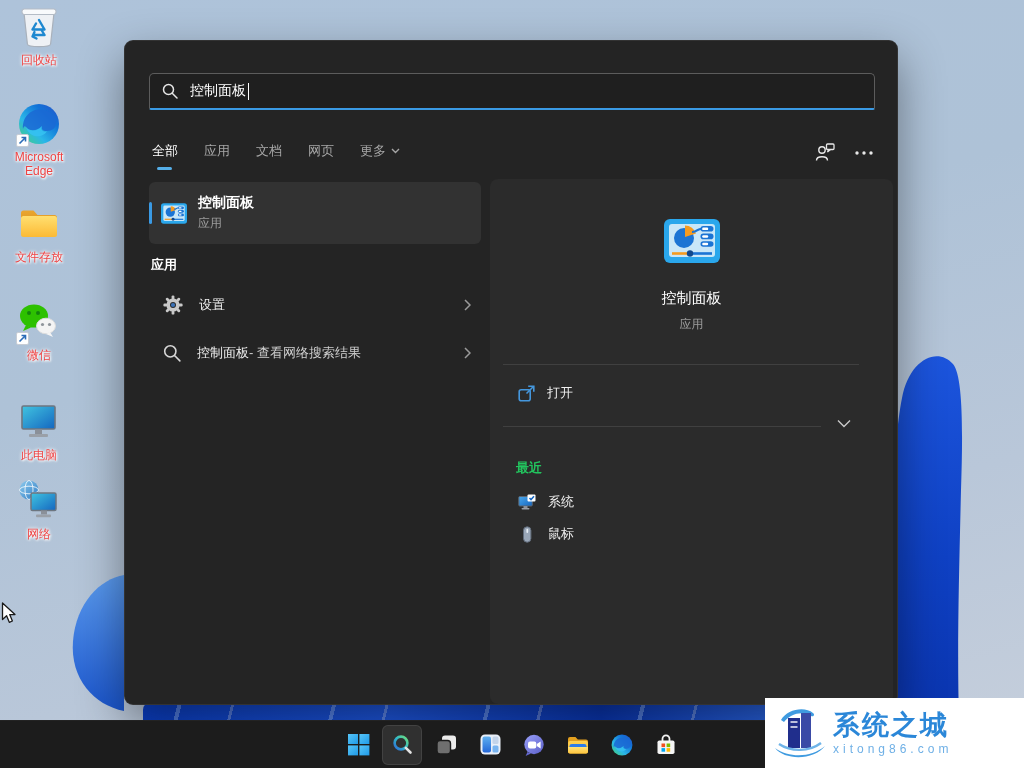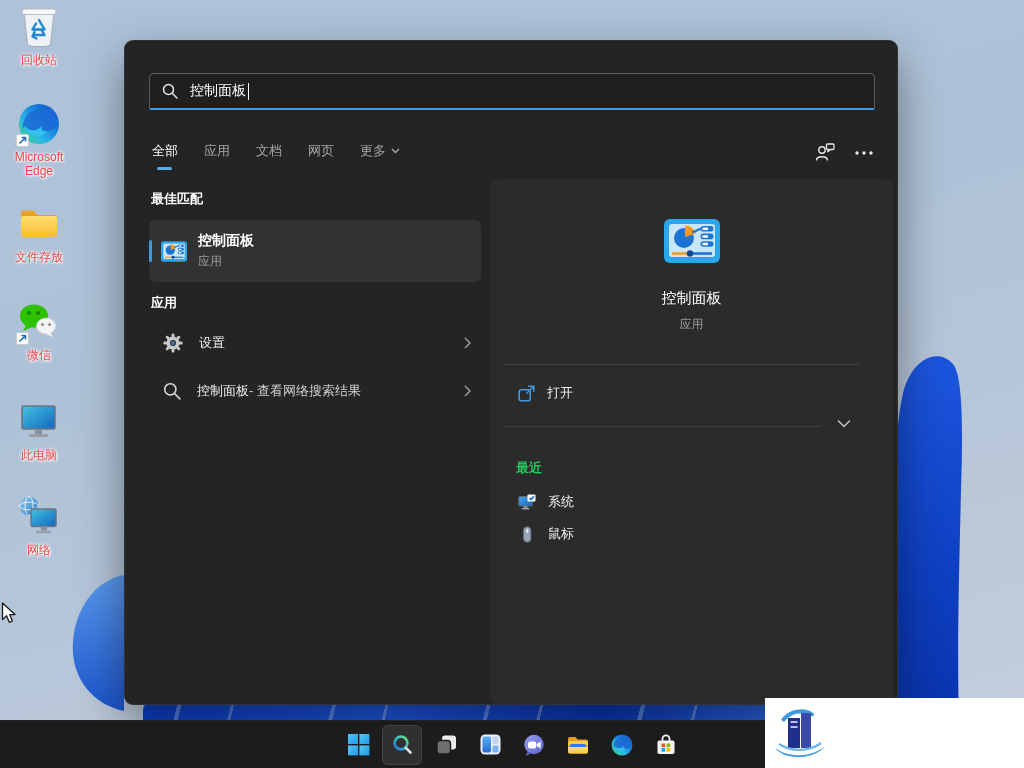--- a/index.html
+++ b/index.html
@@ -226,21 +226,21 @@
           </linearGradient>
         </defs>
       <rect x="6" y="7" width="33" height="23" rx="1.5" fill="url(#mg1)" stroke="#6d7680" stroke-width="1.6"></rect>
       <rect x="19" y="30.5" width="7" height="4.5" fill="#8a9099"></rect>
       <rect x="13" y="35" width="19" height="3" rx="1" fill="#9aa0a8"></rect>
     </svg>
   </div>
   <div class="dlabel">此电脑</div>
 </div>
 
-<div class="desk-item" style="top:494px;">
+<div class="desk-item" style="top:478px;">
   <div class="dicon">
     <svg width="46" height="46" viewBox="0 0 46 46">
       <defs>
         <linearGradient id="ng1" x1="0" y1="0" x2="1" y2="1">
             <stop offset="0" stop-color="#8ecbee"></stop>
             <stop offset="1" stop-color="#2e7cc4"></stop>
           </linearGradient>
         <linearGradient id="ng2" x1="0" y1="0" x2="1" y2="1">
             <stop offset="0" stop-color="#41c4e0"></stop>
             <stop offset="1" stop-color="#1466c0"></stop>
@@ -297,21 +297,20 @@
       </svg>
       <svg width="18" height="4" viewBox="0 0 18 4">
         <circle cx="2" cy="2" r="1.7" fill="#e8e8e8"></circle>
           <circle cx="9" cy="2" r="1.7" fill="#e8e8e8"></circle>
           <circle cx="16" cy="2" r="1.7" fill="#e8e8e8"></circle>
       </svg>
     </div>
   </div>
 
   <div class="left-col">
-    <div class="sec-hdr">最佳匹配</div>
 
     <div class="best-row">
       <span class="accent"></span>
       <svg width="26" height="21" viewBox="0 0 56 44">
         <rect x="0" y="0" width="56" height="44" rx="6" fill="#2aa7ec"></rect>
         <rect x="5" y="5" width="46" height="33" rx="3" fill="#c9e7f8"></rect>
         <circle cx="20" cy="19" r="10" fill="#1b74d4"></circle>
         <path d="M21,18 L21,6.5 A11.5,11.5 0 0 1 32,14.5 Z" fill="#f59b20"></path>
         <path d="M28,13 C34,13 33,9.5 38,9.8" fill="none" stroke="#1b74d4" stroke-width="2.2"></path>
         <rect x="36.5" y="7" width="13" height="5.6" rx="2.8" fill="#1b74d4"></rect>
@@ -545,17 +544,21 @@
 <div class="watermark">
   <svg width="58" height="58" viewBox="0 0 58 58">
     <path d="M10,16 C16,5 34,2 42,9 C44,10.5 43,13 40,12 C32,7 20,9 13,18 Z" fill="#3f9be0"></path>
     <rect x="17" y="14" width="12" height="30" fill="#202e8c"></rect>
     <rect x="30" y="9" width="10" height="35" fill="#3a4aa6"></rect>
     <rect x="19.5" y="17" width="7" height="2" fill="#fff" opacity=".7"></rect>
     <rect x="19.5" y="22" width="7" height="2" fill="#fff" opacity=".7"></rect>
     <path d="M4,44 C18,54 40,54 54,42 C44,56 14,57 4,44 Z" fill="#3f9be0"></path>
     <path d="M8,40 C20,48 38,48 50,39" fill="none" stroke="#6fb4e8" stroke-width="2.4"></path>
   </svg>
+  <div class="wm-text">
+    <div class="wm-title">系统之城</div>
+    <div class="wm-domain">xitong86.com</div>
+  </div>
 </div>
 
 <svg class="cursor" width="15" height="22" viewBox="0 0 15 22">
   <path d="M1.5,1 L1.5,17.5 L5.6,13.8 L8.3,20.3 L11.4,19 L8.7,12.6 L14,12.6 Z" fill="#fff" stroke="#1a1a1a" stroke-width="1.3" stroke-linejoin="round"></path>
 </svg>
 
 </body></html>

